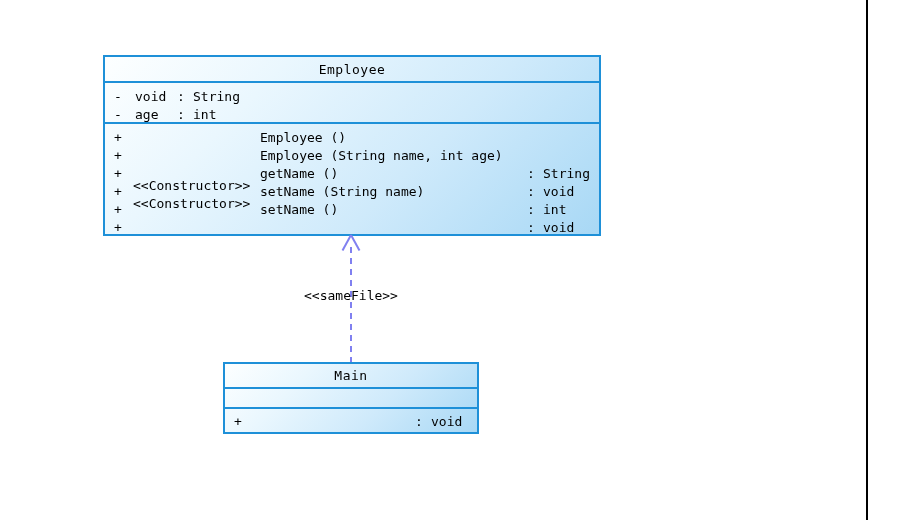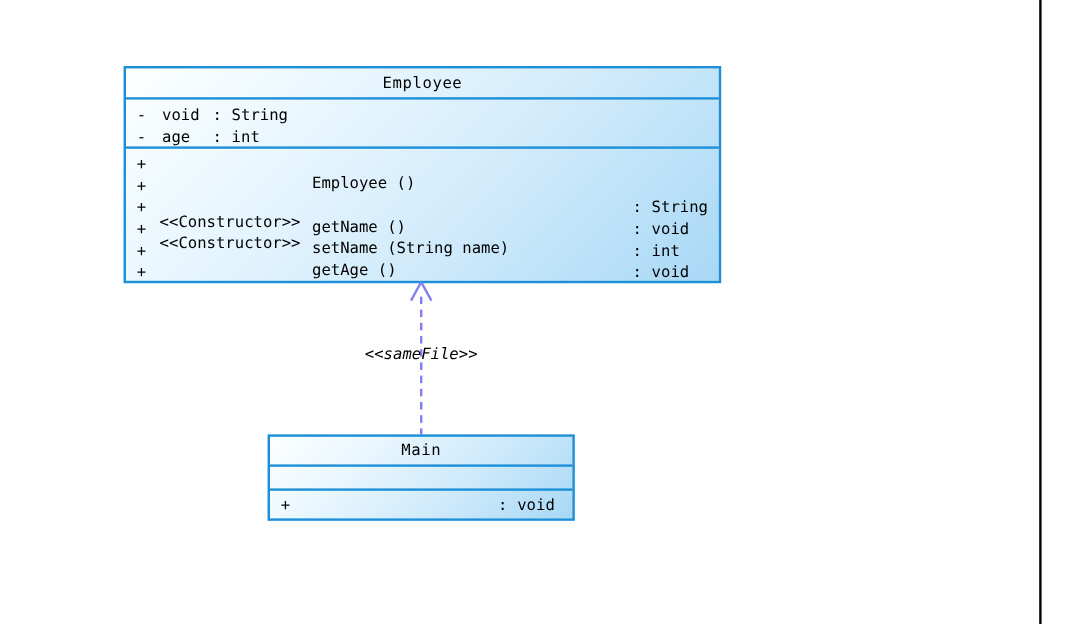--- a/index.html
+++ b/index.html
@@ -109,21 +109,21 @@
 
   .stereo {
     position: absolute;
     left: 28px;
     top: 0;
     margin-top: 48px;
   }
   .meth-name {
     position: absolute;
     left: 155px;
-    top: 16px;
+    top: 0;
   }
   .meth-sep {
     position: absolute;
     left: 422px;
     top: 0;
   }
   .meth-type {
     position: absolute;
     left: 438px;
     top: 0;
@@ -192,21 +192,20 @@
   #dependency-label {
     position: absolute;
     left: 296px;
     top: 288px;
     width: 110px;
     text-align: center;
     font-size: 13px;
     line-height: 15px;
     color: #000000;
     white-space: pre;
-    font-style: italic;
   }
 </style>
 </head>
 <body>
 
 <div id="canvas">
 
   <div class="uml-class" id="employee-class">
 
     <div class="uml-compartment" id="employee-title">
@@ -237,20 +236,21 @@
         <span class="vis">+</span>
         <span class="stereo">&lt;&lt;Constructor&gt;&gt;</span>
         <span class="meth-name">Employee ()</span>
         <span class="meth-sep"></span>
         <span class="meth-type"></span>
       </div>
 
       <div class="member-row">
         <span class="vis">+</span>
         <span class="stereo">&lt;&lt;Constructor&gt;&gt;</span>
+        <span class="meth-name">Employee (String name, int age)</span>
         <span class="meth-sep"></span>
         <span class="meth-type"></span>
       </div>
 
       <div class="member-row">
         <span class="vis">+</span>
         <span class="stereo"></span>
         <span class="meth-name">getName ()</span>
         <span class="meth-sep">:</span>
         <span class="meth-type">String</span>
@@ -260,21 +260,21 @@
         <span class="vis">+</span>
         <span class="stereo"></span>
         <span class="meth-name">setName (String name)</span>
         <span class="meth-sep">:</span>
         <span class="meth-type">void</span>
       </div>
 
       <div class="member-row">
         <span class="vis">+</span>
         <span class="stereo"></span>
-        <span class="meth-name">getAge ()</span>
+        <span class="meth-name">setName ()</span>
         <span class="meth-sep">:</span>
         <span class="meth-type">int</span>
       </div>
 
       <div class="member-row">
         <span class="vis">+</span>
         <span class="stereo"></span>
         <span class="meth-sep">:</span>
         <span class="meth-type">void</span>
       </div>

